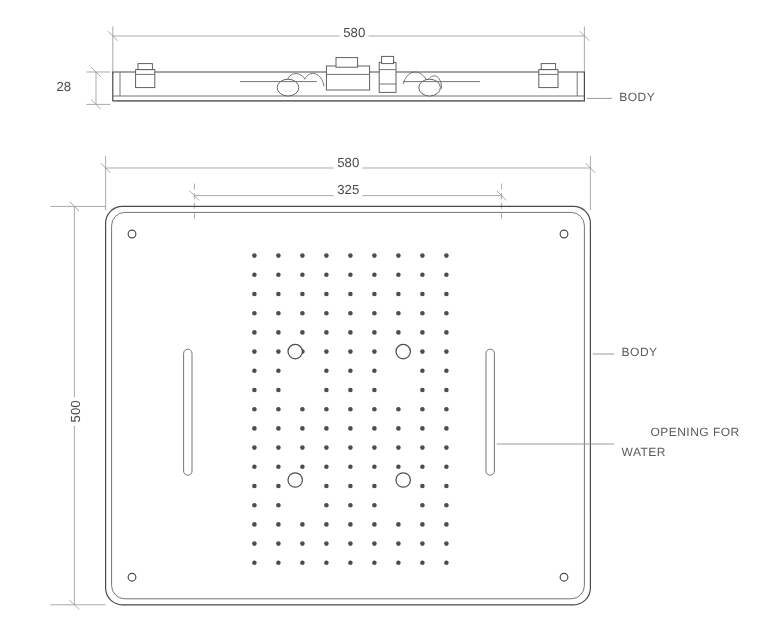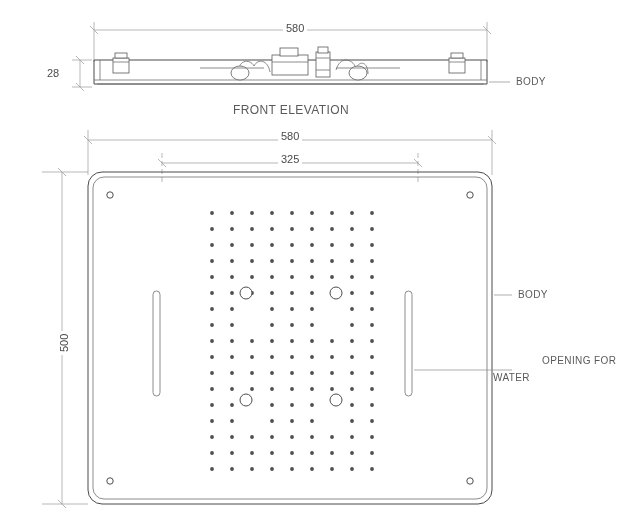--- a/index.html
+++ b/index.html
@@ -107,21 +107,20 @@
 
       <line class="thin" x1="200" y1="68" x2="264" y2="68"></line>
       <line class="thin" x1="336" y1="68" x2="400" y2="68"></line>
 
       <line class="leader" x1="489" y1="82" x2="510" y2="82"></line>
     </svg>
 
     <div class="dimtxt" style="left:283px;top:22px;">580</div>
     <div class="dimtxt" style="left:44px;top:67px;">28</div>
     <div class="lbl" style="left:516px;top:76px;">BODY</div>
-    <div class="lbl" style="left:233px;top:103px;font-size:12px;">FRONT ELEVATION</div>
   </div>
 
   <div style="position:absolute;left:0;top:125px;width:635px;height:404px;">
     <svg width="635" height="404">
 
       <line class="ext" x1="88" y1="5" x2="88" y2="50"></line>
       <line class="ext" x1="492" y1="5" x2="492" y2="50"></line>
       <line class="ext" x1="88" y1="15" x2="492" y2="15"></line>
       <line class="ext" x1="84" y1="11" x2="92" y2="19"></line>
       <line class="ext" x1="488" y1="11" x2="496" y2="19"></line>
@@ -311,16 +310,16 @@
       <line class="leader" x1="494" y1="170" x2="512" y2="170"></line>
       <line class="leader" x1="414" y1="245" x2="512" y2="245"></line>
     </svg>
 
     <div class="dimtxt" style="left:278px;top:5px;">580</div>
     <div class="dimtxt" style="left:278px;top:28px;">325</div>
     <div class="dimtxt vert" style="left:58px;top:230px;">500</div>
 
     <div class="lbl" style="left:518px;top:164px;">BODY</div>
     <div class="lbl" style="left:518px;top:230px;margin-left:24px;">OPENING FOR</div>
-    <div class="lbl" style="left:493px;top:247px;">WATER</div>
+    <div class="lbl" style="left:518px;top:247px;">WATER</div>
   </div>
 
 </div>
 
 </body></html>

